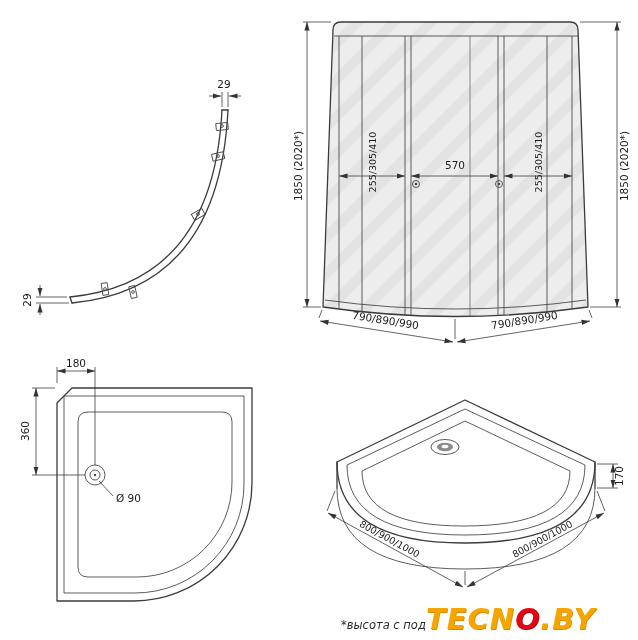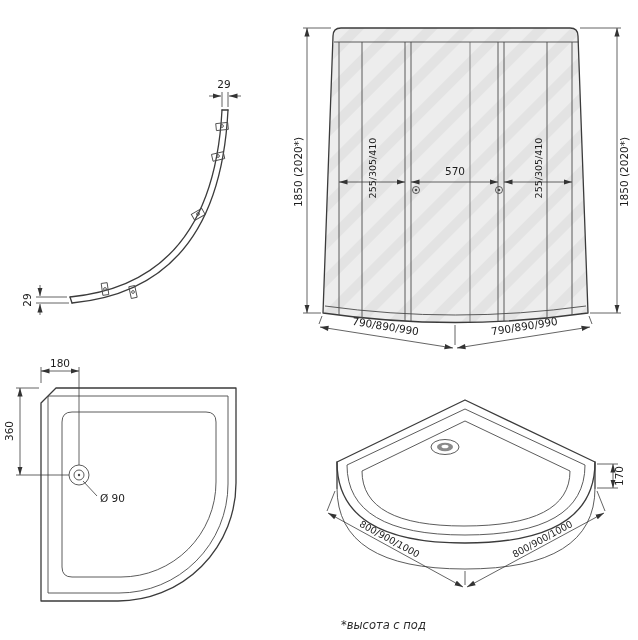--- a/index.html
+++ b/index.html
@@ -67,21 +67,21 @@
       <g>
         <line class="dim" x1="47" y1="282" x2="16" y2="282"></line>
         <line class="dim" x1="49" y1="288" x2="16" y2="288"></line>
         <line class="dim" x1="20" y1="270" x2="20" y2="281" marker-end="url(#ae1)"></line>
         <line class="dim" x1="20" y1="300" x2="20" y2="289" marker-end="url(#ae1)"></line>
         <text class="dimlab" transform="translate(11 285) rotate(-90)" text-anchor="middle">29</text>
       </g>
     </svg>
   </div>
 
-  <div class="view" style="left:295px; top:10px;">
+  <div class="view" style="left:295px; top:4px;">
     <svg width="343" height="352" viewBox="0 0 343 352">
       <defs>
         <marker id="ae2" markerWidth="10" markerHeight="8" refX="8.5" refY="3" orient="auto" markerUnits="userSpaceOnUse">
             <path d="M0,0.4 L8.5,3 L0,5.6 Z" fill="#333"></path>
           </marker>
         <marker id="as2" markerWidth="10" markerHeight="8" refX="0.5" refY="3" orient="auto" markerUnits="userSpaceOnUse">
             <path d="M9,0.4 L0.5,3 L9,5.6 Z" fill="#333"></path>
           </marker>
         <pattern id="hatch2" width="26" height="26" patternUnits="userSpaceOnUse" patternTransform="rotate(45)">
           <rect width="26" height="26" fill="#ededed"></rect>
@@ -144,21 +144,21 @@
       </g>
 
       <g>
         <line class="dim" x1="294" y1="306" x2="297" y2="314"></line>
         <line class="dim" x1="162" y1="338" x2="295" y2="317" marker-start="url(#as2)" marker-end="url(#ae2)"></line>
         <text class="dimlab" transform="translate(230 320) rotate(-9)" text-anchor="middle">790/890/990</text>
       </g>
     </svg>
   </div>
 
-  <div class="view" style="left:4px; top:355px;text-align:right;">
+  <div class="view" style="left:20px; top:355px;text-align:right;">
     <svg width="270" height="268" viewBox="0 0 270 268">
       <defs>
         <marker id="ae3" markerWidth="10" markerHeight="8" refX="8.5" refY="3" orient="auto" markerUnits="userSpaceOnUse">
             <path d="M0,0.4 L8.5,3 L0,5.6 Z" fill="#333"></path>
           </marker>
         <marker id="as3" markerWidth="10" markerHeight="8" refX="0.5" refY="3" orient="auto" markerUnits="userSpaceOnUse">
             <path d="M9,0.4 L0.5,3 L9,5.6 Z" fill="#333"></path>
           </marker>
       </defs>
 
@@ -238,14 +238,17 @@
       <g>
         <line class="dim" x1="277" y1="106" x2="285" y2="126"></line>
         <line class="dim" x1="147" y1="202" x2="284" y2="128" marker-start="url(#as4)" marker-end="url(#ae4)"></line>
         <text class="dimlab small" transform="translate(224 157) rotate(-28.5)" text-anchor="middle">800/900/1000</text>
       </g>
     </svg>
   </div>
 
   <div class="footnote">*высота с под</div>
 
+  <div class="logo">
+    <span>TECN</span><span class="o">O</span><span>.BY</span>
+  </div>
 
 </div>
 
 </body></html>

